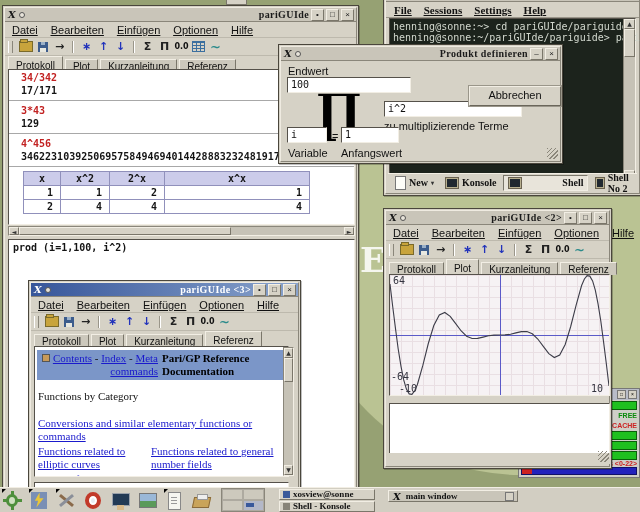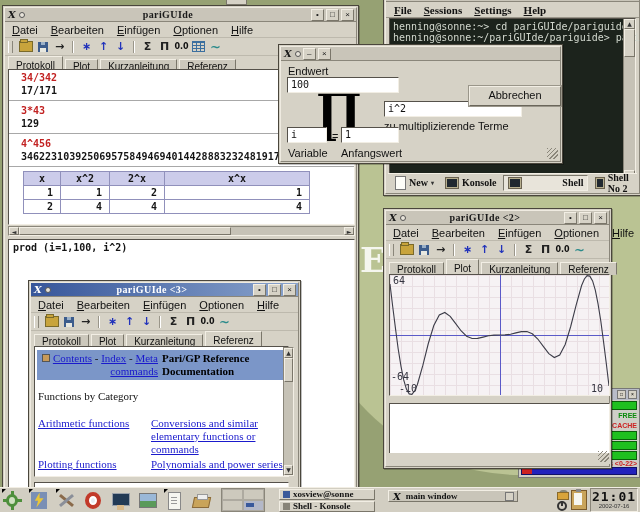--- a/index.html
+++ b/index.html
@@ -13,27 +13,27 @@
   
   .win{position:absolute;background:#d6d2c6;border:1px solid #4a463c;
     box-shadow:1px 1px 0 rgba(0,0,0,.25);box-sizing:border-box;}
   .inner{position:absolute;inset:1px;border:1px solid;border-color:#efebe1 #8a867a #8a867a #efebe1;}
   .titlebar{height:13px;display:flex;align-items:center;gap:2px;padding:0 2px;
     background:#c9c5b9;border-bottom:1px solid #8a867a;
     font:700 10px "Liberation Serif",serif;color:#1a1a1a;}
   .titlebar.active{background:linear-gradient(90deg,#37569a,#89a3cc);color:#fff;}
   .xlogo{font:italic 700 10px "DejaVu Serif",serif;padding:0 1px;}
   .sticky-dot{width:4px;height:4px;border:1px solid #555;border-radius:50%;background:#e8e4da;}
-  .tb-title{flex:1;text-align:center;letter-spacing:.4px;overflow:hidden;white-space:nowrap;}
+  .tb-title{flex:1;text-align:right;letter-spacing:.4px;overflow:hidden;white-space:nowrap;}
   .wbtn{width:11px;height:10px;flex:0 0 auto;background:#d6d2c6;border:1px solid;
     border-color:#f2eee4 #7a766a #7a766a #f2eee4;font:8px/9px "Liberation Sans",sans-serif;
     text-align:center;color:#222;}
   .menubar{display:flex;gap:13px;align-items:center;height:15px;padding:0 7px;
     font:11px "Liberation Sans",sans-serif;color:#111;border-bottom:1px solid #bdb9ad;}
-  .menu-item{display:inline-block;}
+  .menu-item{display:inline-block;text-decoration:underline;}
   .menu-item::first-letter{text-decoration:underline;}
   .toolbar{display:flex;align-items:center;gap:2px;height:17px;padding:0 3px;border-bottom:1px solid #bdb9ad;}
   .thandle{width:3px;height:12px;border-left:1px solid #fff;border-right:1px solid #8a867a;margin-right:3px;}
   .tsep{width:1px;height:12px;background:#9a968a;border-right:1px solid #fff;margin:0 3px;}
   .tbtn{min-width:15px;height:14px;display:flex;align-items:center;justify-content:center;
     font:700 11px "DejaVu Sans",sans-serif;color:#222;}
   .tb-blue{color:#2233bb;}
   .tb-num{font-size:8px;color:#111;}
   .tb-curve{color:#2a8a8a;font-size:13px;}
   .ic-open{width:12px;height:9px;background:#c8a43c;border:1px solid #7a6a2a;position:relative;}
@@ -475,22 +475,25 @@
             <span class="rlink">Contents</span>
             <span>-</span>
             <span class="rlink">Index</span>
             <span>-</span>
             <span class="rlink">Meta commands</span>
           </div>
           <div id="ref-doc-title">Pari/GP Reference Documentation</div>
         </div>
         <div id="ref-section">Functions by Category</div>
         <div class="ref-row">
-          <span class="rlink c1">Arithmetic functions</span>
           <span class="rlink c2">Conversions and similar elementary functions or commands</span>
+        </div>
+        <div class="ref-row">
+          <span class="rlink c1">Functions related to elliptic curves</span>
+          <span class="rlink c2">Functions related to general number fields</span>
         </div>
         <div class="ref-row">
           <span class="rlink c1">Plotting functions</span>
           <span class="rlink c2">Polynomials and power series</span>
         </div>
 
       </div>
       <div class="vscroll" id="ref-sb">
         <div class="sbtn">▲</div>
         <div class="sthumb"></div>
@@ -498,25 +501,26 @@
       </div>
       <div class="view" id="ref-input"></div>
     </div>
   </div>
 
   <div class="win" id="dialog-win">
     <div class="inner">
       <div class="titlebar">
         <span class="xlogo">X</span>
         <span class="sticky-dot"></span>
+        <span class="tb-title">Produkt definieren</span>
         <span class="wbtn">–</span>
         <span class="wbtn">×</span>
       </div>
       <span class="dlabel" style="left:7px;top:18px">Endwert</span>
-      <div class="dfield" style="left:6px;top:30px;width:112px;height:16px">100</div>
+      <div class="dfield" style="left:6px;top:30px;width:124px;height:16px">100</div>
       <div id="prod-sym">∏</div>
       <div class="dfield" style="left:103px;top:54px;width:138px;height:16px">i^2</div>
       <span class="dlabel" style="left:103px;top:73px">zu multiplizierende Terme</span>
       <div class="dfield" style="left:6px;top:80px;width:40px;height:16px">i</div>
       <span class="dlabel" style="left:51px;top:83px">=</span>
       <div class="dfield" style="left:60px;top:80px;width:58px;height:16px">1</div>
       <span class="dlabel" style="left:7px;top:100px">Variable</span>
       <span class="dlabel" style="left:60px;top:100px">Anfangswert</span>
       <div class="dbtn" style="left:188px;top:39px">Abbrechen</div>
       <span class="grip"></span>
@@ -574,25 +578,14 @@
       <div class="taskbtn">
         <span class="tk-ico" style="background:#888478"></span>
         <span>Shell - Konsole</span>
       </div>
     </div>
     <div id="icon-strip">
       <span class="xlogo">X</span>
       <span>main window</span>
       <span class="mini-close"></span>
     </div>
-    <div id="tb-right">
-      <div id="lockpower">
-        <div class="lock-body"></div>
-        <div class="power-body"></div>
-      </div>
-      <div id="klipper"></div>
-      <div id="clock">
-        <div id="clock-time">21:01</div>
-        <div id="clock-date">2002-07-16</div>
-      </div>
-    </div>
   </div>
 </div>
 
 </body></html>

